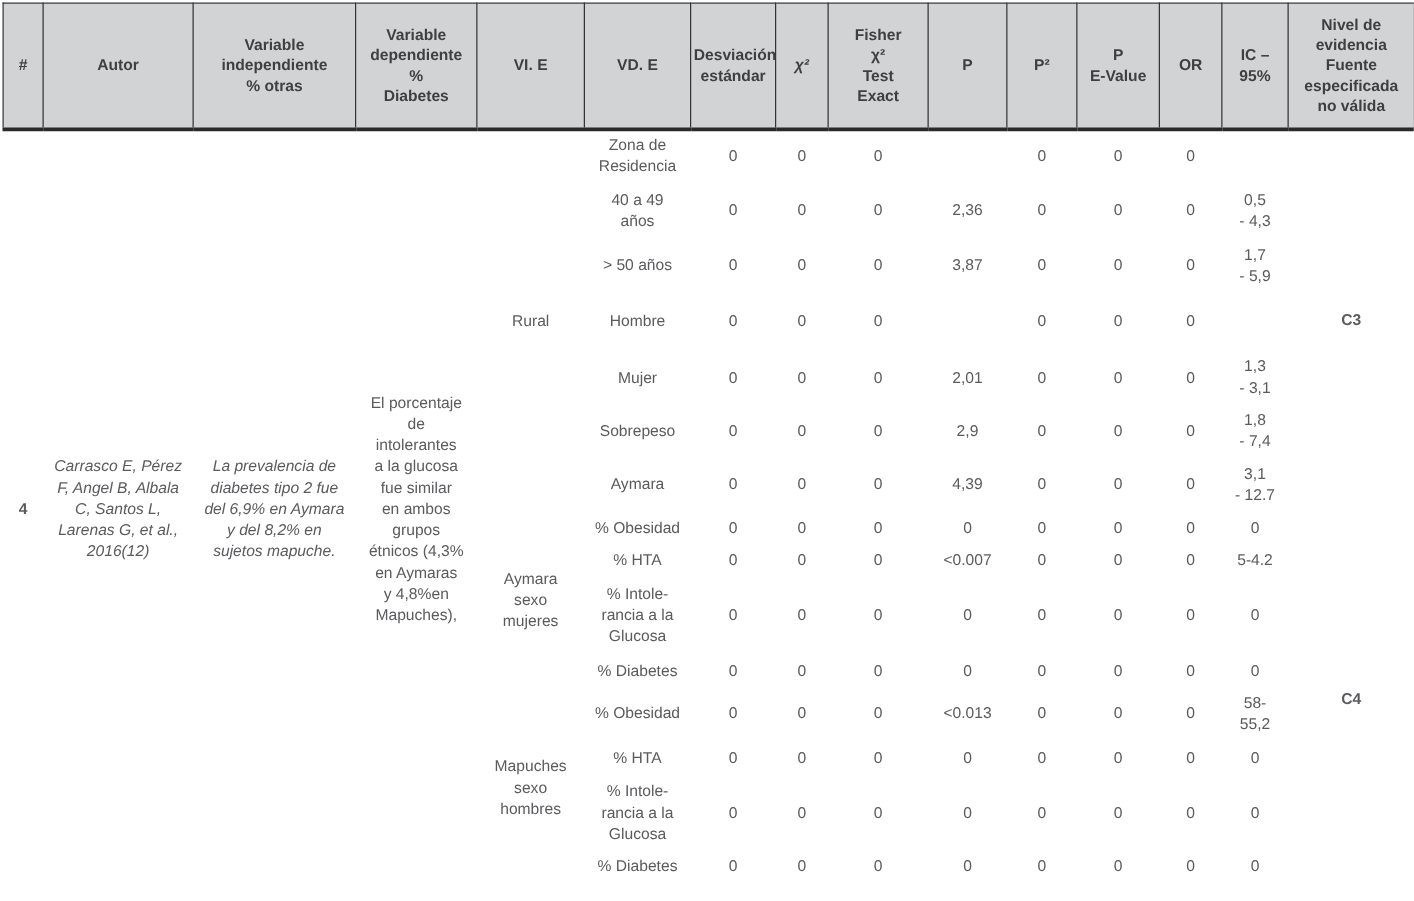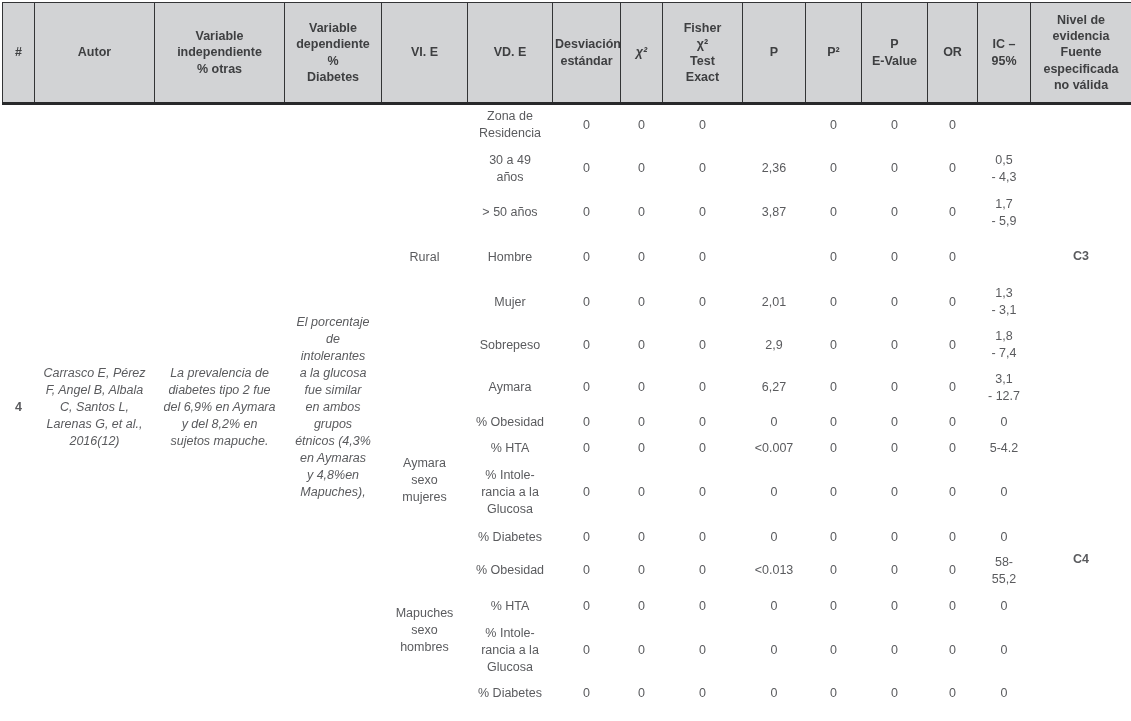--- a/index.html
+++ b/index.html
@@ -51,21 +51,20 @@
     font-size: 13px;
   }
   td.cell-autor, td.cell-varind {
     vertical-align: top;
     padding-top: 412px;
     font-style: italic;
   }
   td.cell-vardep {
     vertical-align: top;
     padding-top: 360px;
-    font-style: italic;
   }
   td.cell-evidence {
     font-weight: bold;
     color: #3e3f41;
     font-size: 13px;
   }
 </style>
 </head>
 <body>
 
@@ -153,21 +152,21 @@
       <td>0</td>
       <td>0</td>
       <td></td>
       <td>0</td>
       <td>0</td>
       <td>0</td>
       <td></td>
       <td class="cell-evidence" rowspan="7">C3</td>
     </tr>
     <tr style="height:46px">
-      <td>30 a 49
+      <td>40 a 49
 años</td>
       <td>0</td>
       <td>0</td>
       <td>0</td>
       <td>2,36</td>
       <td>0</td>
       <td>0</td>
       <td>0</td>
       <td>0,5
 - 4,3</td>
@@ -219,21 +218,21 @@
       <td>0</td>
       <td>0</td>
       <td>1,8
 - 7,4</td>
     </tr>
     <tr style="height:42px">
       <td>Aymara</td>
       <td>0</td>
       <td>0</td>
       <td>0</td>
-      <td>6,27</td>
+      <td>4,39</td>
       <td>0</td>
       <td>0</td>
       <td>0</td>
       <td>3,1
 - 12.7</td>
     </tr>
     <tr style="height:27px">
       <td rowspan="4">Aymara
 sexo
 mujeres</td>

